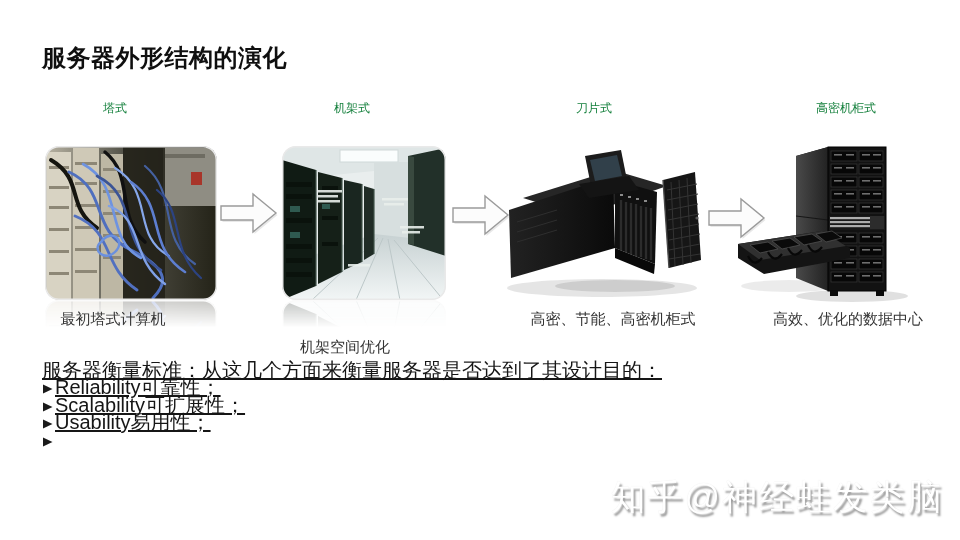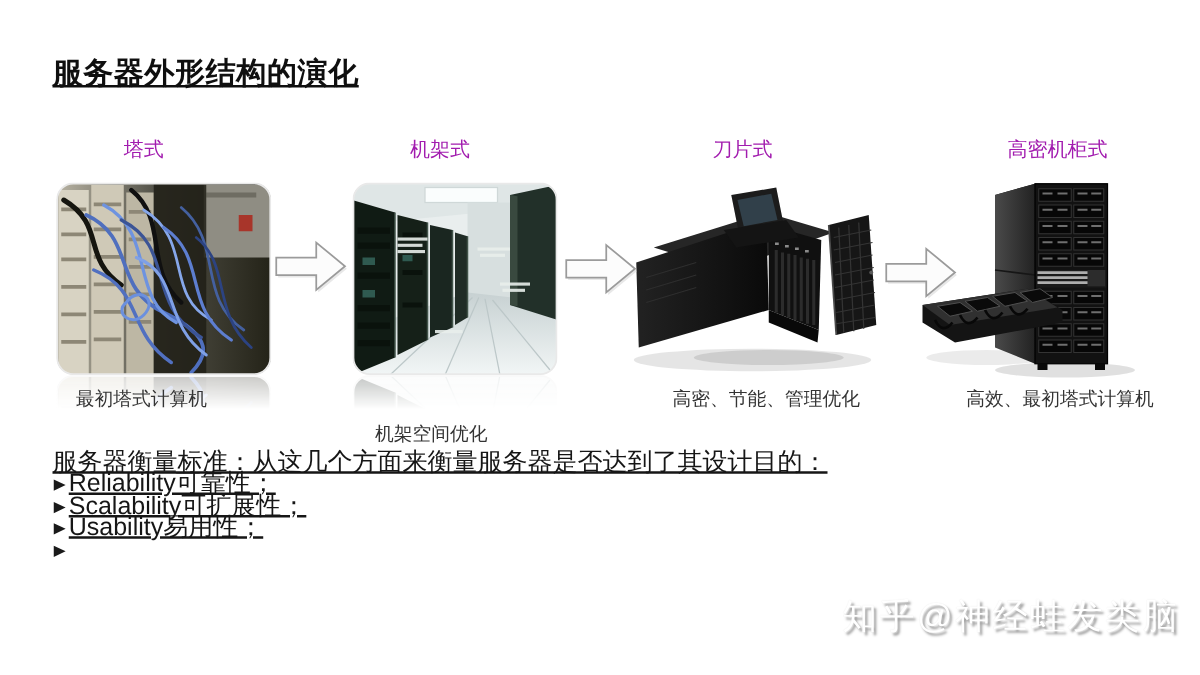--- a/index.html
+++ b/index.html
@@ -1,21 +1,21 @@
 <!DOCTYPE html>
 <html><head>
 <meta charset="utf-8">
 <style>
   html,body{margin:0;padding:0;background:#ffffff;}
   .slide{
     position:relative;width:960px;height:540px;background:#ffffff;overflow:hidden;
     font-family:"Liberation Sans","DejaVu Sans",sans-serif;color:#1a1a1a;
   }
-  .title{position:absolute;left:42px;top:42px;font-size:24px;font-weight:bold;color:#0f0f0f;letter-spacing:0.5px;text-decoration:underline;}
-  .stage-label{position:absolute;top:110px;font-size:16px;color:#a21caf;text-align:center;}
+  .title{position:absolute;left:42px;top:42px;font-size:24px;font-weight:bold;color:#0f0f0f;letter-spacing:0.5px;}
+  .stage-label{position:absolute;top:100px;font-size:12px;color:#15803d;text-align:center;}
   #label-1{left:55px;width:120px;}
   #label-2{left:292px;width:120px;}
   #label-3{left:534px;width:120px;}
   #label-4{left:766px;width:160px;}
   .stage-caption{position:absolute;top:310px;width:200px;font-size:15px;color:#343434;text-align:center;}
   #caption-1{left:13px;}
   #caption-2{left:245px;margin-top:28px;}
   #caption-3{left:513px;}
   #caption-4{left:748px;}
   .photo-wrap{position:absolute;}
@@ -29,21 +29,21 @@
         -webkit-mask-image:linear-gradient(to bottom,transparent 8%,rgba(0,0,0,.9) 100%);
         mask-image:linear-gradient(to bottom,transparent 8%,rgba(0,0,0,.9) 100%);}
   .refl svg{display:block;margin-top:-124px;}
   .arrow{position:absolute;width:58px;height:42px;}
   #arrow-1{left:220px;top:192px;}
   #arrow-2{left:452px;top:194px;}
   #arrow-3{left:708px;top:197px;}
   .criteria{position:absolute;left:42px;top:362px;font-size:20px;line-height:17.4px;color:#161616;width:640px;text-decoration:underline;}
   .crit-line{white-space:nowrap;}
   .bullet{display:inline-block;width:12px;height:12px;vertical-align:-1px;margin-right:1px;}
-  .watermark{position:absolute;right:16px;top:474px;font-size:28px;letter-spacing:2px;color:#ffffff;
+  .watermark{position:absolute;right:16px;top:474px;font-size:35px;letter-spacing:2px;color:#ffffff;
              text-shadow:2px 3px 2px #9d9d9d,0 0 1px #e8e8e8;}
 </style>
 </head>
 <body>
 
 <div class="slide">
 
   <div class="title">服务器外形结构的演化</div>
 
   <div class="stage-label" id="label-1">塔式</div>
@@ -357,22 +357,22 @@
     <polygon points="2.5,16 34.5,16 34.5,4 57.5,23 34.5,42 34.5,30 2.5,30" fill="#d9d9d9" opacity="0.6"></polygon>
     <polygon points="1,14 33,14 33,2 56,21 33,40 33,28 1,28" fill="#fcfcfc" stroke="#9b9b9b" stroke-width="1.4"></polygon>
   </svg>
   <svg class="arrow" id="arrow-3" viewBox="0 0 58 42">
     <polygon points="2.5,16 34.5,16 34.5,4 57.5,23 34.5,42 34.5,30 2.5,30" fill="#d9d9d9" opacity="0.6"></polygon>
     <polygon points="1,14 33,14 33,2 56,21 33,40 33,28 1,28" fill="#fcfcfc" stroke="#9b9b9b" stroke-width="1.4"></polygon>
   </svg>
 
   <div class="stage-caption" id="caption-1">最初塔式计算机</div>
   <div class="stage-caption" id="caption-2">机架空间优化</div>
-  <div class="stage-caption" id="caption-3">高密、节能、管理优化</div>
-  <div class="stage-caption" id="caption-4">高效、最初塔式计算机</div>
+  <div class="stage-caption" id="caption-3">高密、节能、高密机柜式</div>
+  <div class="stage-caption" id="caption-4">高效、优化的数据中心</div>
 
   <div class="criteria">
     <div class="crit-line">服务器衡量标准：从这几个方面来衡量服务器是否达到了其设计目的：</div>
     <div class="crit-line"><svg class="bullet" viewBox="0 0 12 12">
           <polygon points="1,1.5 10.5,6 1,10.5" fill="#1a1a1a"></polygon>
         </svg><span>Reliability可靠性；</span></div>
     <div class="crit-line"><svg class="bullet" viewBox="0 0 12 12">
           <polygon points="1,1.5 10.5,6 1,10.5" fill="#1a1a1a"></polygon>
         </svg><span>Scalability可扩展性；</span></div>
     <div class="crit-line"><svg class="bullet" viewBox="0 0 12 12">

